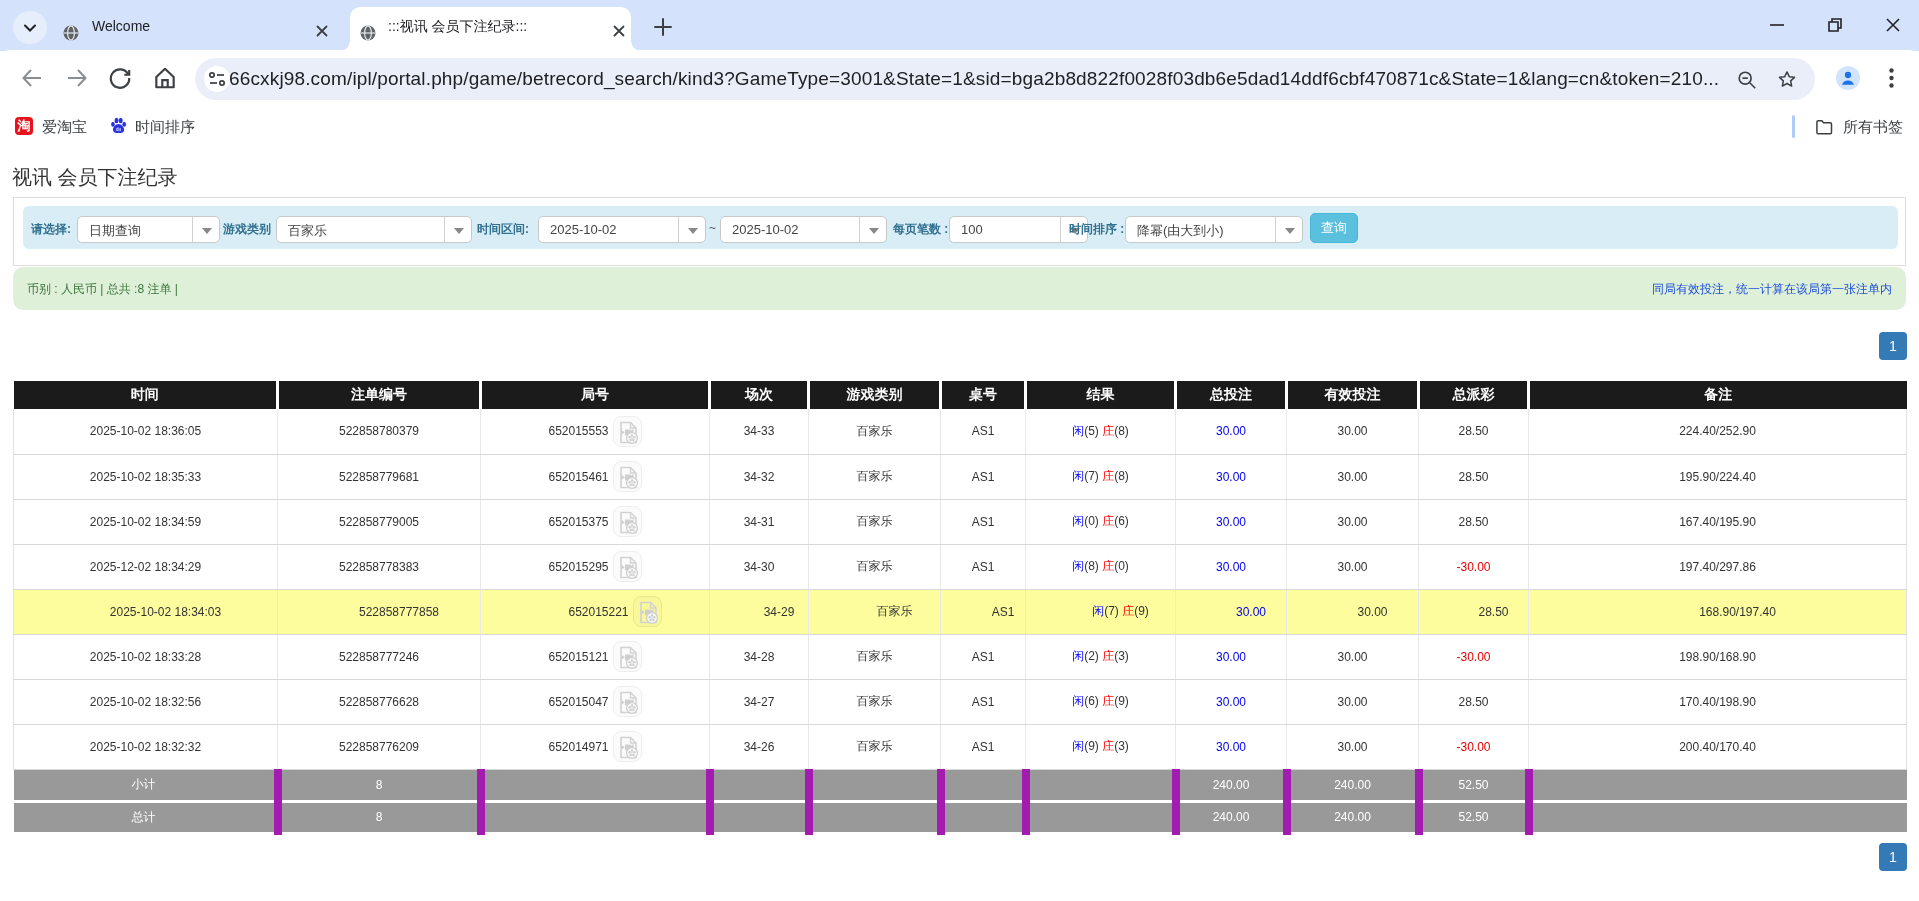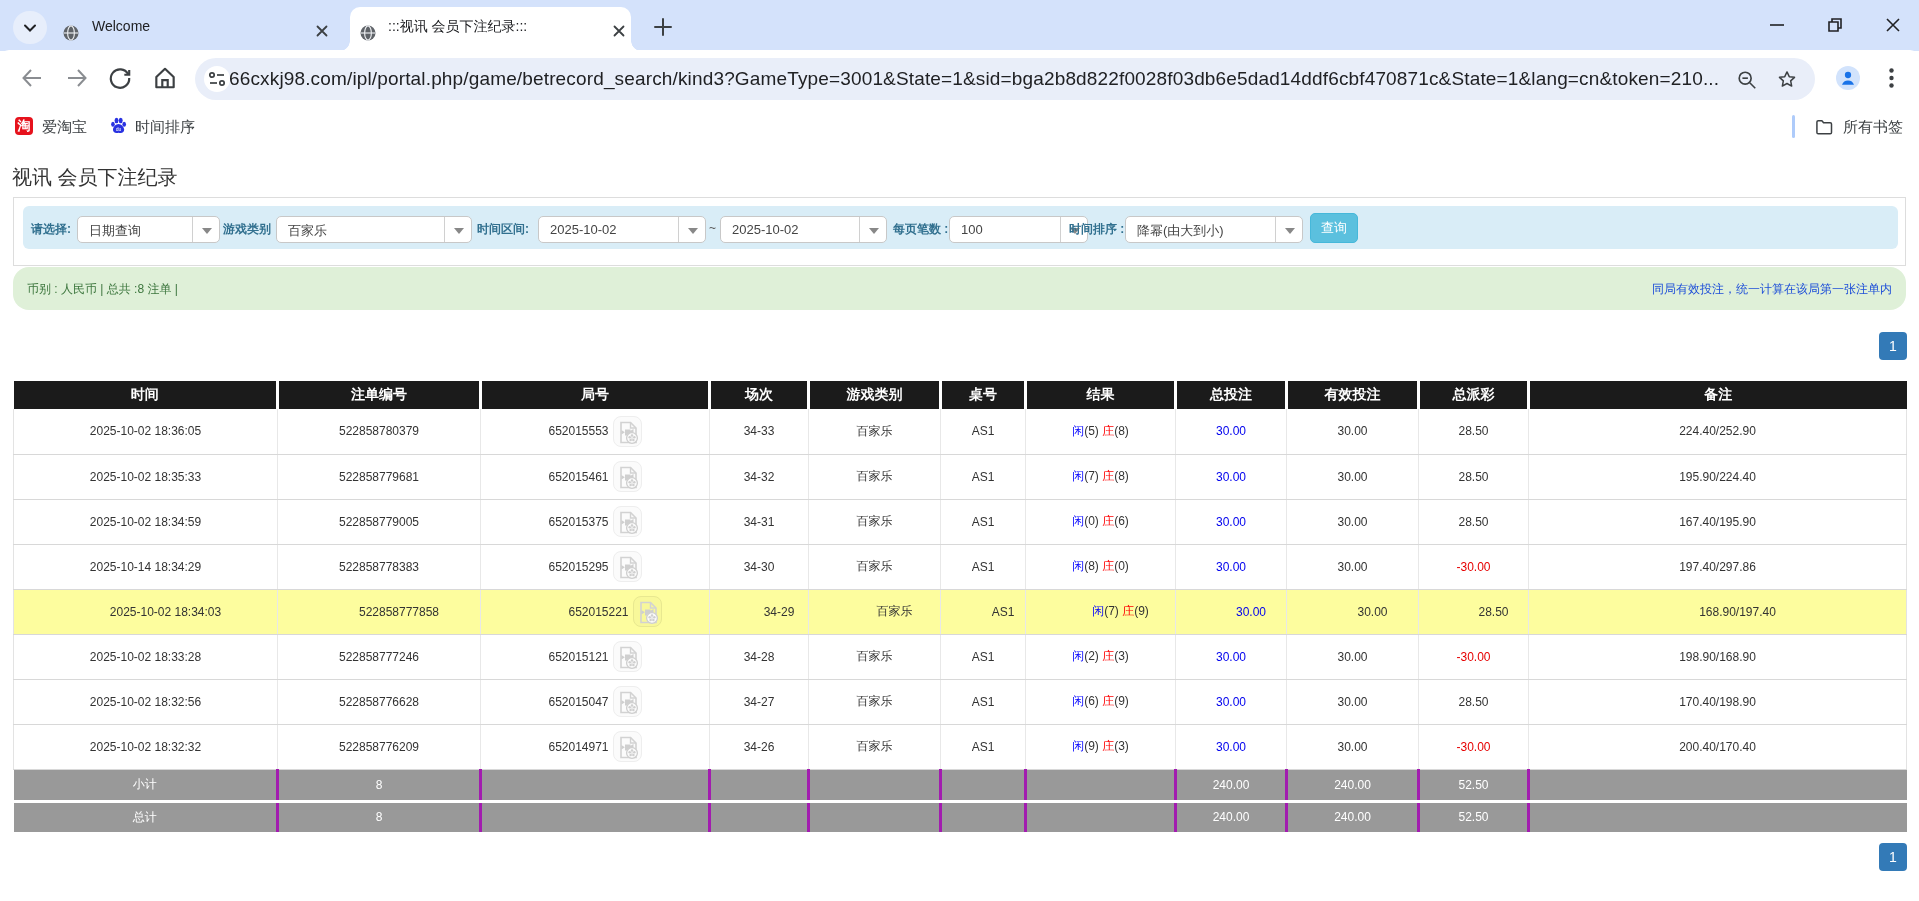--- a/index.html
+++ b/index.html
@@ -42,37 +42,37 @@
 #ptitle { position:absolute; left:12px; top:164px; font-size:20px; color:#333; }
 #panel { position:absolute; left:13px; top:197px; width:1893px; height:69px; background:#fff; border:1px solid #ddd; }
 #filterbar { position:absolute; left:23px; top:206px; width:1875px; height:43px; background:#d9edf7; border-radius:6px; }
 .flabel { position:absolute; top:221px; font-size:12px; font-weight:bold; color:#31708f; }
 .combo { position:absolute; top:216px; height:27px; background:#fff; border:1px solid #c8c8c8; border-radius:5px; }
 .combo .val { position:absolute; left:11px; top:5px; font-size:13px; color:#444; white-space:nowrap; }
 .combo .arr { position:absolute; right:0; top:0; bottom:0; width:27px; border-left:1px solid #d0d0d0; }
 .combo .arr:after { content:""; position:absolute; left:9px; top:11px; width:0; height:0;
   border-left:5px solid transparent; border-right:5px solid transparent; border-top:6px solid #888; }
 #btnq { position:absolute; left:1310px; top:213px; width:48px; height:30px; background:#5bc0de; border:1px solid #46b8da; border-radius:5px; color:#fff; font-size:13px; text-align:center; line-height:28px; }
-#greenbar { position:absolute; left:13px; top:267px; width:1893px; height:43px; background:#dff0d8; border-radius:16px; }
+#greenbar { position:absolute; left:13px; top:267px; width:1893px; height:43px; background:#dff0d8; border-radius:10px; }
 #gleft { position:absolute; left:14px; top:14px; font-size:12px; color:#3c763d; }
 #gright { position:absolute; right:14px; top:14px; font-size:12px; color:#1d4ed8; }
 .pgbtn { position:absolute; width:28px; height:28px; background:#337ab7; border-radius:4px; color:#fff; font-size:14px; text-align:center; line-height:28px; }
 #pgtop { left:1879px; top:332px; }
 #pgbot { left:1879px; top:843px; }
 
 
 #tbl { position:absolute; left:13px; top:381px; width:1893px; border-collapse:collapse; table-layout:fixed; }
 #tbl th { background:#1b1b1b; color:#fff; font-size:14px; font-weight:bold; height:28px; border-right:3px solid #fff; border-left:0; padding:0; text-align:center; }
 #tbl th:last-child { border-right:0; }
 #tbl td { height:45px; font-size:12px; color:#333; text-align:center; border-right:1px solid #e8e8e8; border-bottom:1px solid #d8d8d8; padding:0; background:#fff; }
 #tbl tr:not(.sum) td:first-child { border-left:1px solid #e3e3e3; }
 #tbl tr:not(.sum) td:last-child { border-right:1px solid #e3e3e3; }
 #tbl td:last-child { border-right:0; }
 #tbl tr.hl td { background:#fdfd9e;padding-left:40px; }
-#tbl tr.sum td { background:#999999; color:#fff; height:32px; border-right:3px solid #a21caf; border-bottom:3px solid #fff; }
+#tbl tr.sum td { background:#999999; color:#fff; height:32px; border-right:8px solid #a21caf; border-bottom:3px solid #fff; }
 #tbl tr.sum td:last-child { border-right:0; }
 .b1 { color:#0000fe; } .r1 { color:#fe0000; }
 .lnk { color:#0000ee; }
 #tbl td.neg { color:#e60000; }
 .gnum { display:inline-block; vertical-align:middle; }
 .vbtn { display:inline-block; vertical-align:middle; width:29px; height:31px; margin-left:4px; background:#fbfbfb; border:1px solid #eee; border-radius:8px; position:relative; }
 tr.hl .vbtn { background:#f8f89a; border-color:#e8e890; }
 .vbtn svg { position:absolute; left:3px; top:3px; }
 </style>
 </head>
@@ -324,21 +324,21 @@
         <td>34-31</td>
         <td>百家乐</td>
         <td>AS1</td>
         <td><span class="b1">闲</span>(0) <span class="r1">庄</span>(6)</td>
         <td><span class="lnk">30.00</span></td>
         <td>30.00</td>
         <td>28.50</td>
         <td>167.40/195.90</td>
       </tr>
 <tr>
-        <td>2025-10-14 18:34:29</td>
+        <td>2025-12-02 18:34:29</td>
         <td>522858778383</td>
         <td><span class="gnum">652015295</span><span class="vbtn"><svg width="23" height="25" viewBox="0 0 23 25">
               <path d="M4 2.5 h9.5 l5.5 5.5 v14.5 h-15 z" fill="none" stroke="#d2d2d2" stroke-width="1.6"></path>
               <path d="M13.5 2.5 v5.5 h5.5" fill="none" stroke="#d2d2d2" stroke-width="1.4"></path>
               <path d="M8 9.5 h5.5 v1.2 l3-1.7 v7 l-3-1.7 v1.2 h-5.5 z" fill="#cfcfcf"></path>
               <path d="M4.5 11 l3.5 2.2 v-4.4 z" fill="#cfcfcf" transform="rotate(180 6.2 11.6)"></path>
               <circle cx="15" cy="18" r="5.4" fill="#fcfcfc" stroke="#cfcfcf" stroke-width="1.3"></circle>
               <circle cx="15" cy="15.6" r="1.25" fill="#cfcfcf"></circle>
               <circle cx="12.7" cy="17.3" r="1.25" fill="#cfcfcf"></circle>
               <circle cx="13.6" cy="20" r="1.25" fill="#cfcfcf"></circle>

